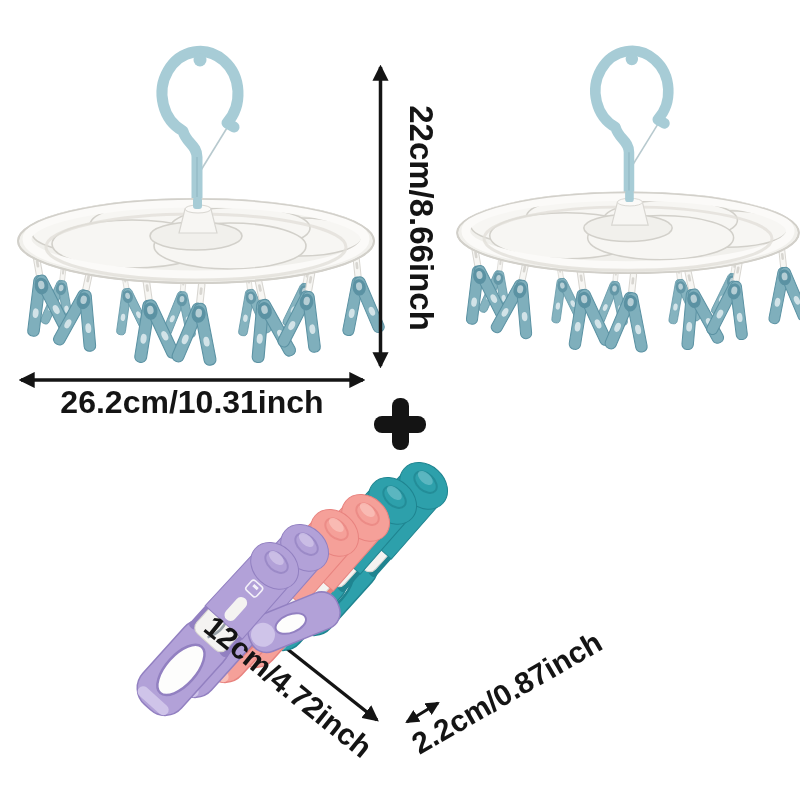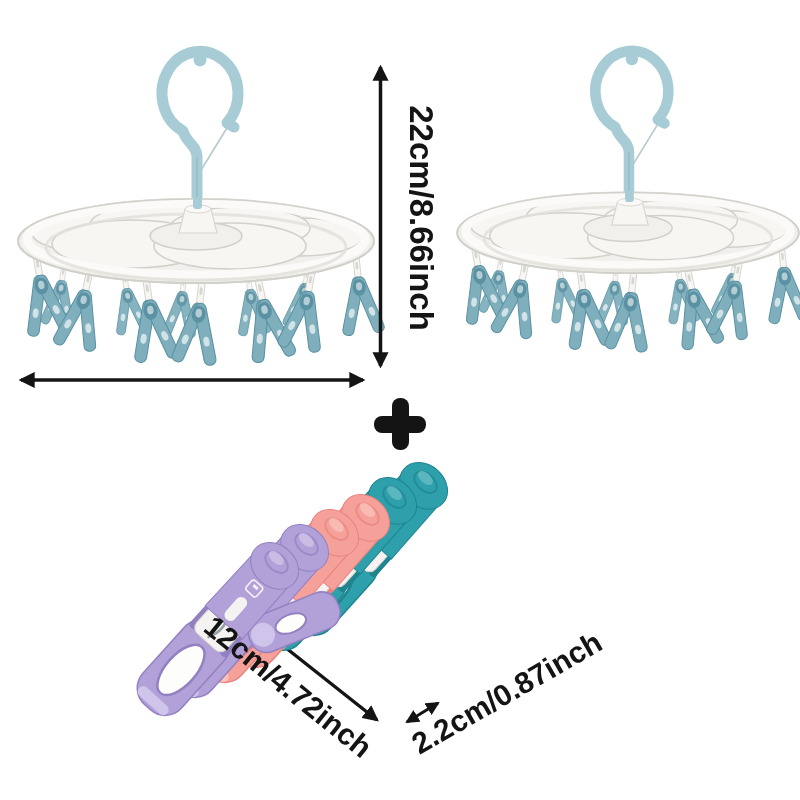--- a/index.html
+++ b/index.html
@@ -144,20 +144,21 @@
       <g transform="translate(250,640) rotate(-22)">
         <rect x="0" y="-19" width="95" height="38" rx="17" fill="var(--purple,#b2a1d8)" stroke="var(--purple-dark,#9280c1)" stroke-width="1.5"></rect>
         <circle cx="14" cy="0" r="12" fill="var(--purple-light,#cfc4e9)"></circle>
         <ellipse cx="44" cy="0" rx="16" ry="9" fill="#fdfdfc" stroke="var(--purple-dark,#9280c1)" stroke-width="2"></ellipse>
       </g>
       <use href="#bclip" transform="translate(288,551) rotate(42)" style="--c:var(--purple);--cd:var(--purple-dark);--cl:var(--purple-light)"></use>
     </g>
   </svg>
 
   <div id="label-height" class="dim-label">22cm/8.66inch</div>
+  <div id="label-width" class="dim-label">26.2cm/10.31inch</div>
   <div id="label-cliplength" class="dim-label">12cm/4.72inch</div>
   <div id="label-clipwidth" class="dim-label">2.2cm/0.87inch</div>
 
   <div id="plus">
     <span class="h"></span>
     <span class="v"></span>
   </div>
 
 </div>
 

